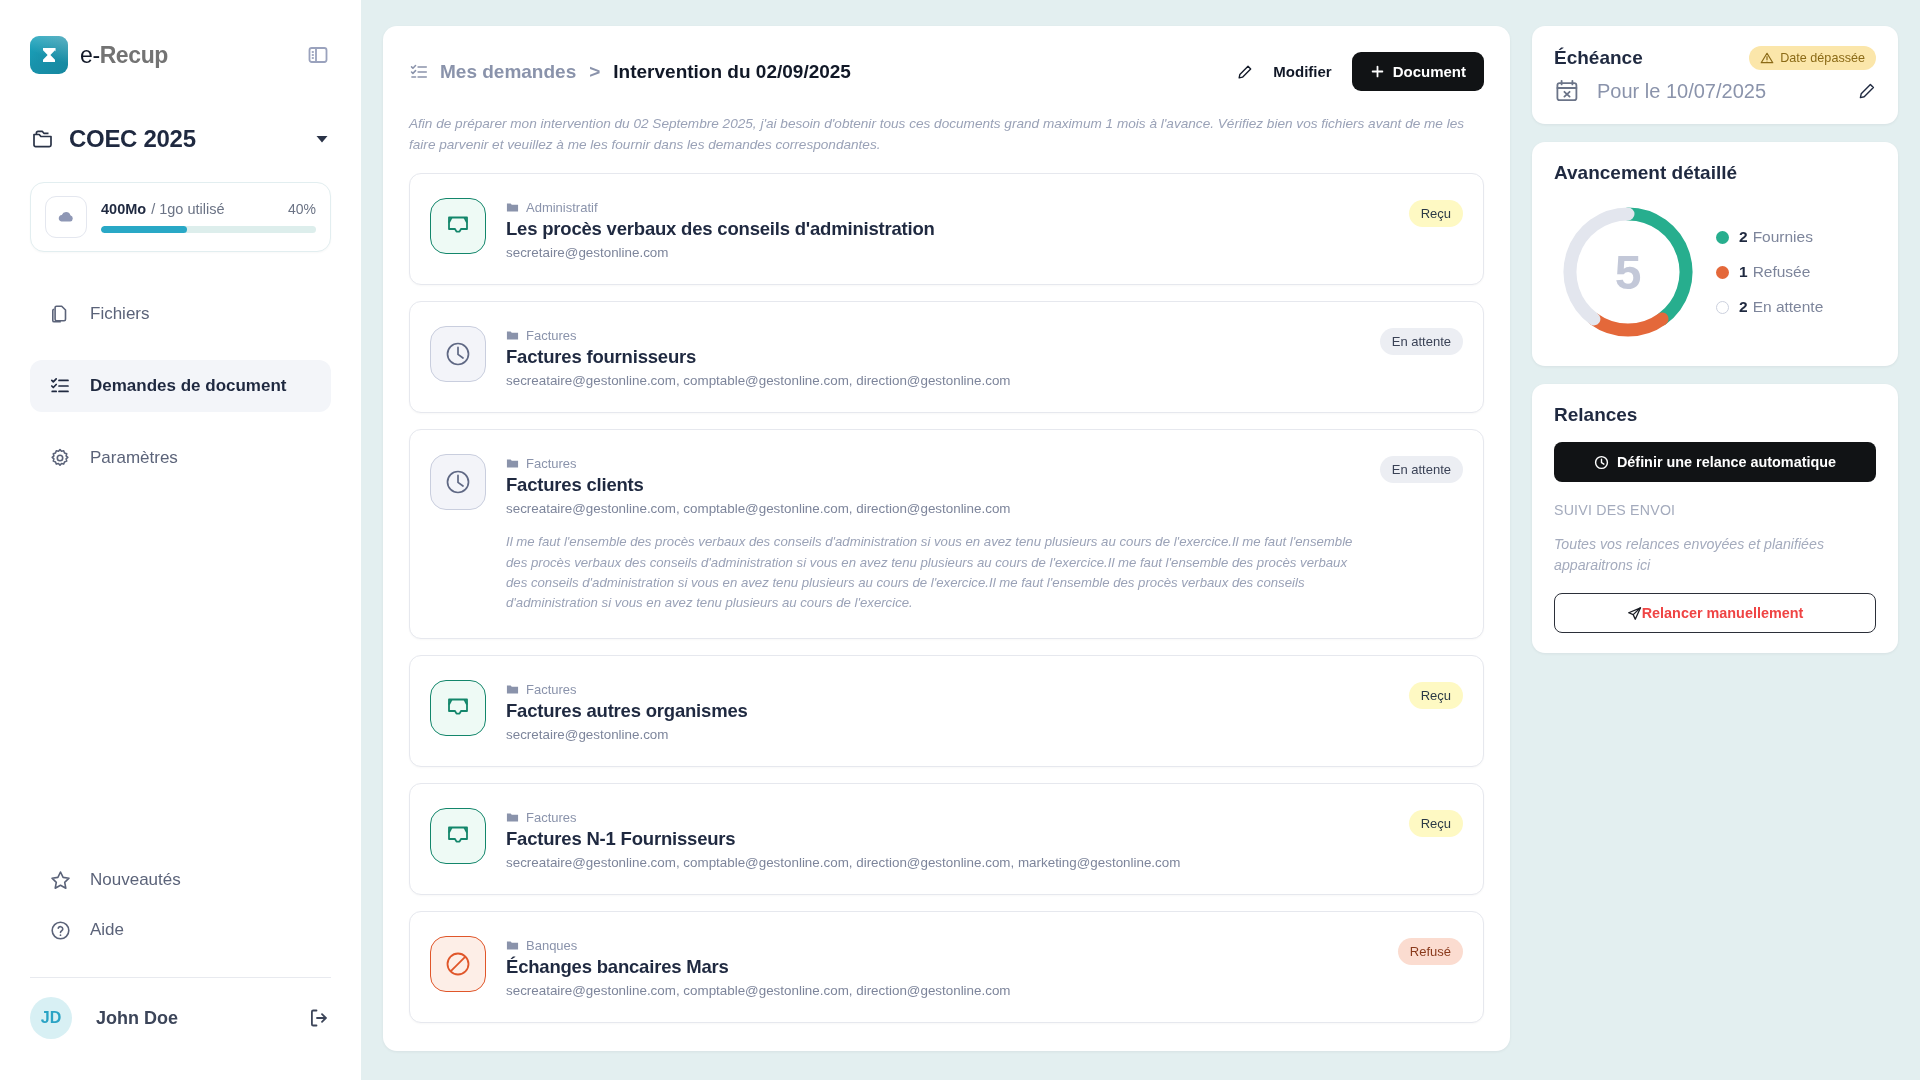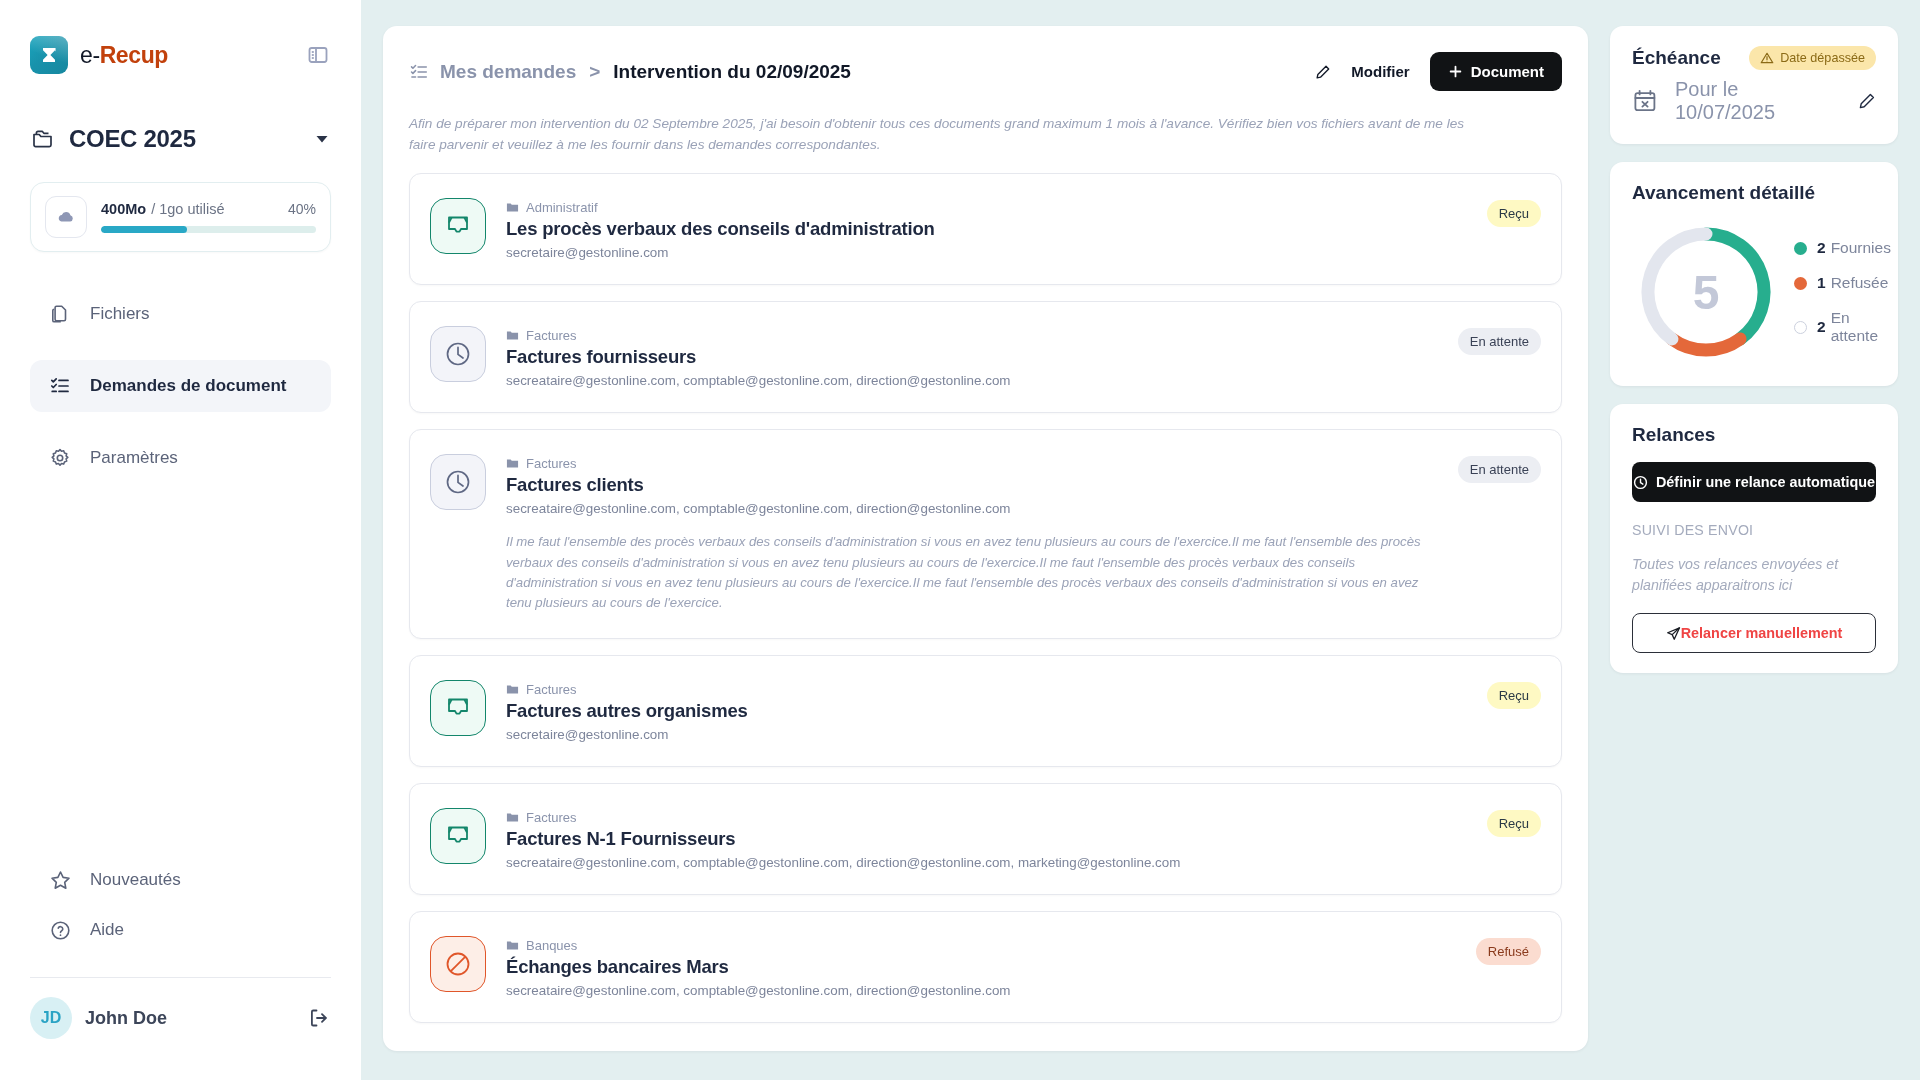--- a/index.html
+++ b/index.html
@@ -31,21 +31,21 @@
     display: flex; align-items: center; justify-content: center;
   }
   .logo-mark::after{
     content:""; position:absolute; inset:0; border-radius:9px;
     background: linear-gradient(200deg, rgba(255,255,255,.30) 0%, rgba(255,255,255,0) 55%);
   }
   .logo-mark svg { position: relative; z-index: 2; }
   .brand-text {
     margin-left: 12px; font-size: 23px; color: #1f2937; letter-spacing: -.4px;
   }
-  .brand-text b { font-weight: 700; color:#c2410c; }
+  .brand-text b { font-weight: 700; color:#737373; }
   .brand-text span.light { font-weight: 400; color:#111827; }
   .panel-toggle {
     margin-left: auto; width: 26px; height: 26px; cursor: pointer;
     display:flex; align-items:center; justify-content:center;
   }
 
   .folder-row {
     display: flex; align-items: center; margin-top: 46px; height: 34px;
   }
   .folder-row .f-icon { flex: none; display:flex; }
@@ -82,21 +82,21 @@
   .nav-item .label { font-weight: 500; }
   .nav-item.active { background:#f3f5f9; color:#1f2940; }
   .nav-item.active .label { font-weight: 700; }
   .nav-ico { width:24px; height:24px; display:flex; align-items:center; justify-content:center; flex:none; }
 
   .nav-bottom { margin-top:auto; }
   .nav-bottom .nav-item { height: 50px; gap: 18px; }
   .divider { height:1px; background:#e8eaef; margin: 22px 0 0 0; }
 
   .user-row {
-    display:flex; align-items:center; gap:13px;
+    display:flex; align-items:center; gap:24px;
     height: 80px; margin-bottom: 22px;
   }
   .avatar {
     width:42px; height:42px; border-radius:50%;
     background:#d8f0f4; color:#2aa3c4;
     display:flex; align-items:center; justify-content:center;
     font-weight:700; font-size:16px; flex:none;
   }
   .user-name { font-size:18px; font-weight:700; color:#3c4559; }
   .logout { margin-left:auto; cursor:pointer; display:flex; }
@@ -161,21 +161,21 @@
   }
   .badge {
     flex:none; margin-top:2px; font-size:13px; font-weight:500;
     padding: 6px 12px; border-radius: 999px; white-space:nowrap;
   }
   .badge.recu { background:#fef9c3; color:#2b3a46; }
   .badge.attente { background:#eceef3; color:#3a4256; }
   .badge.refuse { background:#fbdcd0; color:#8a3a1c; }
 
   
-  .rail { width: 288px; flex:none; display:flex; flex-direction:column; gap:18px; }
+  .rail { width: 366px; flex:none; display:flex; flex-direction:column; gap:18px; }
   .rail-card {
     background:#fff; border-radius:13px; padding: 20px 22px;
     box-shadow: 0 1px 3px rgba(16,24,40,.06);
   }
   .rail-head { display:flex; align-items:center; }
   .rail-title { font-size:19px; font-weight:700; color:#1f2940; }
   .pill-warn {
     margin-left:auto; display:flex; align-items:center; gap:6px;
     background:#fbe6aa; color:#8b6a16; font-size:12.6px; font-weight:500;
     padding:5px 11px; border-radius:999px;

